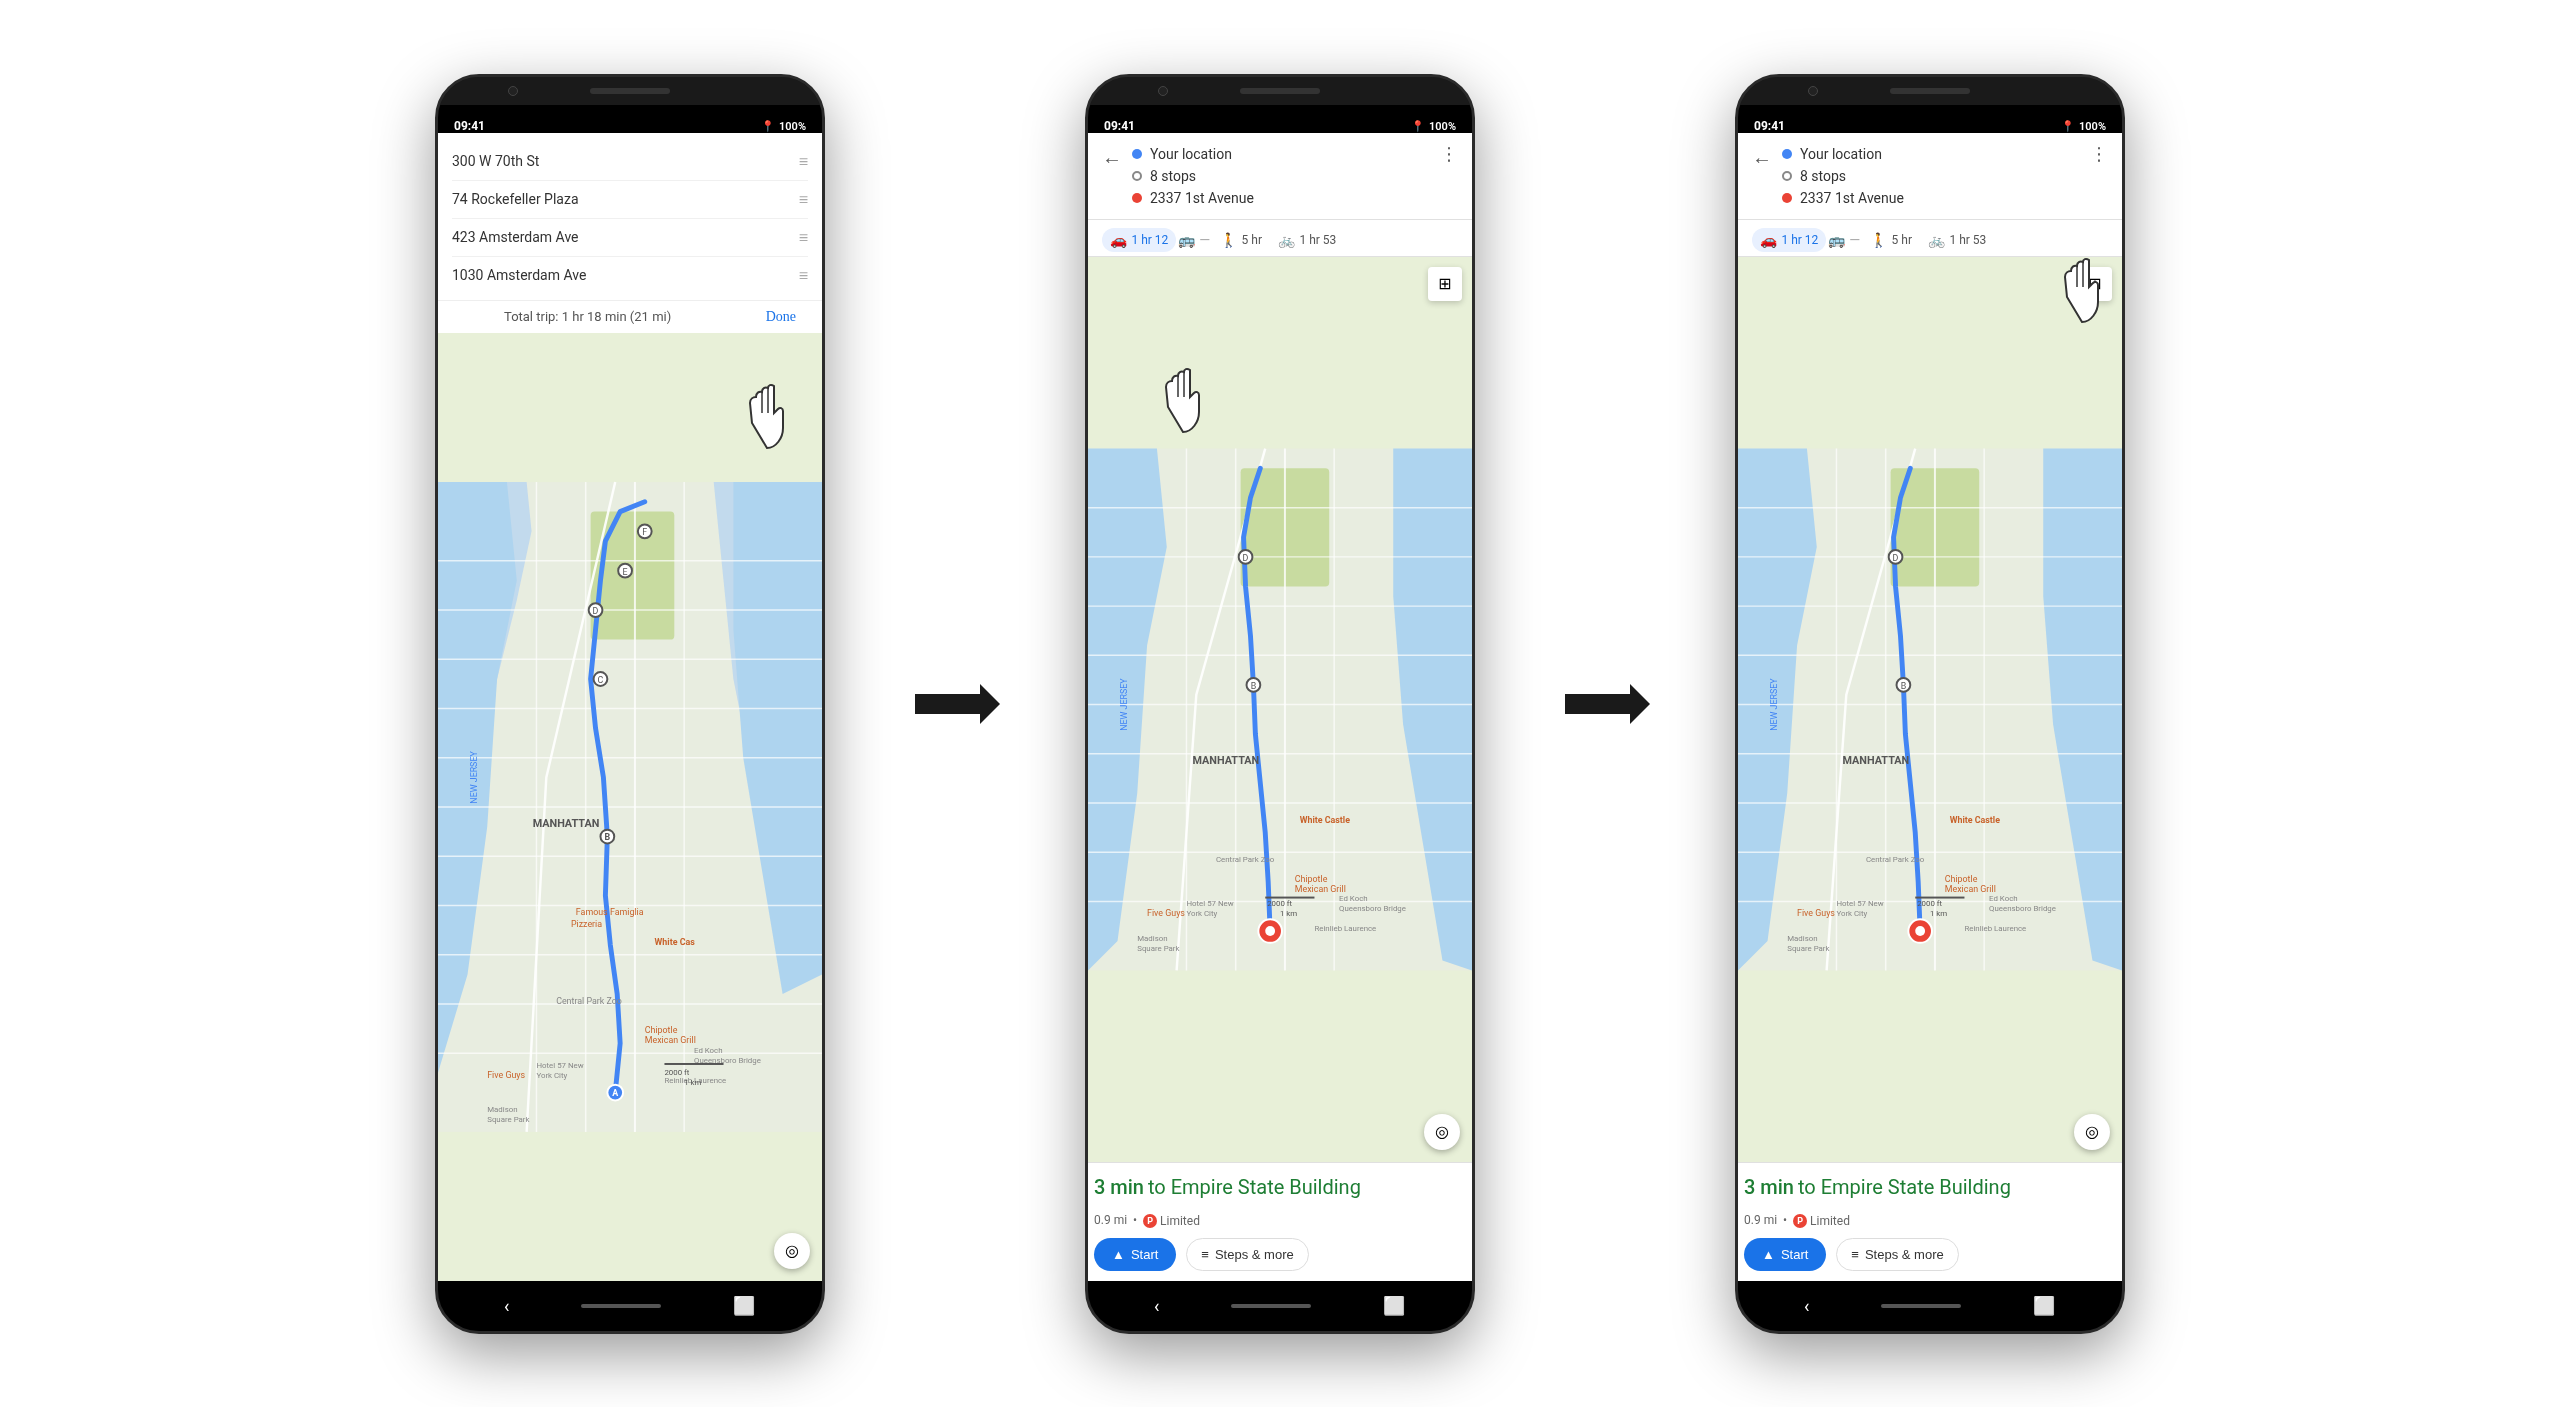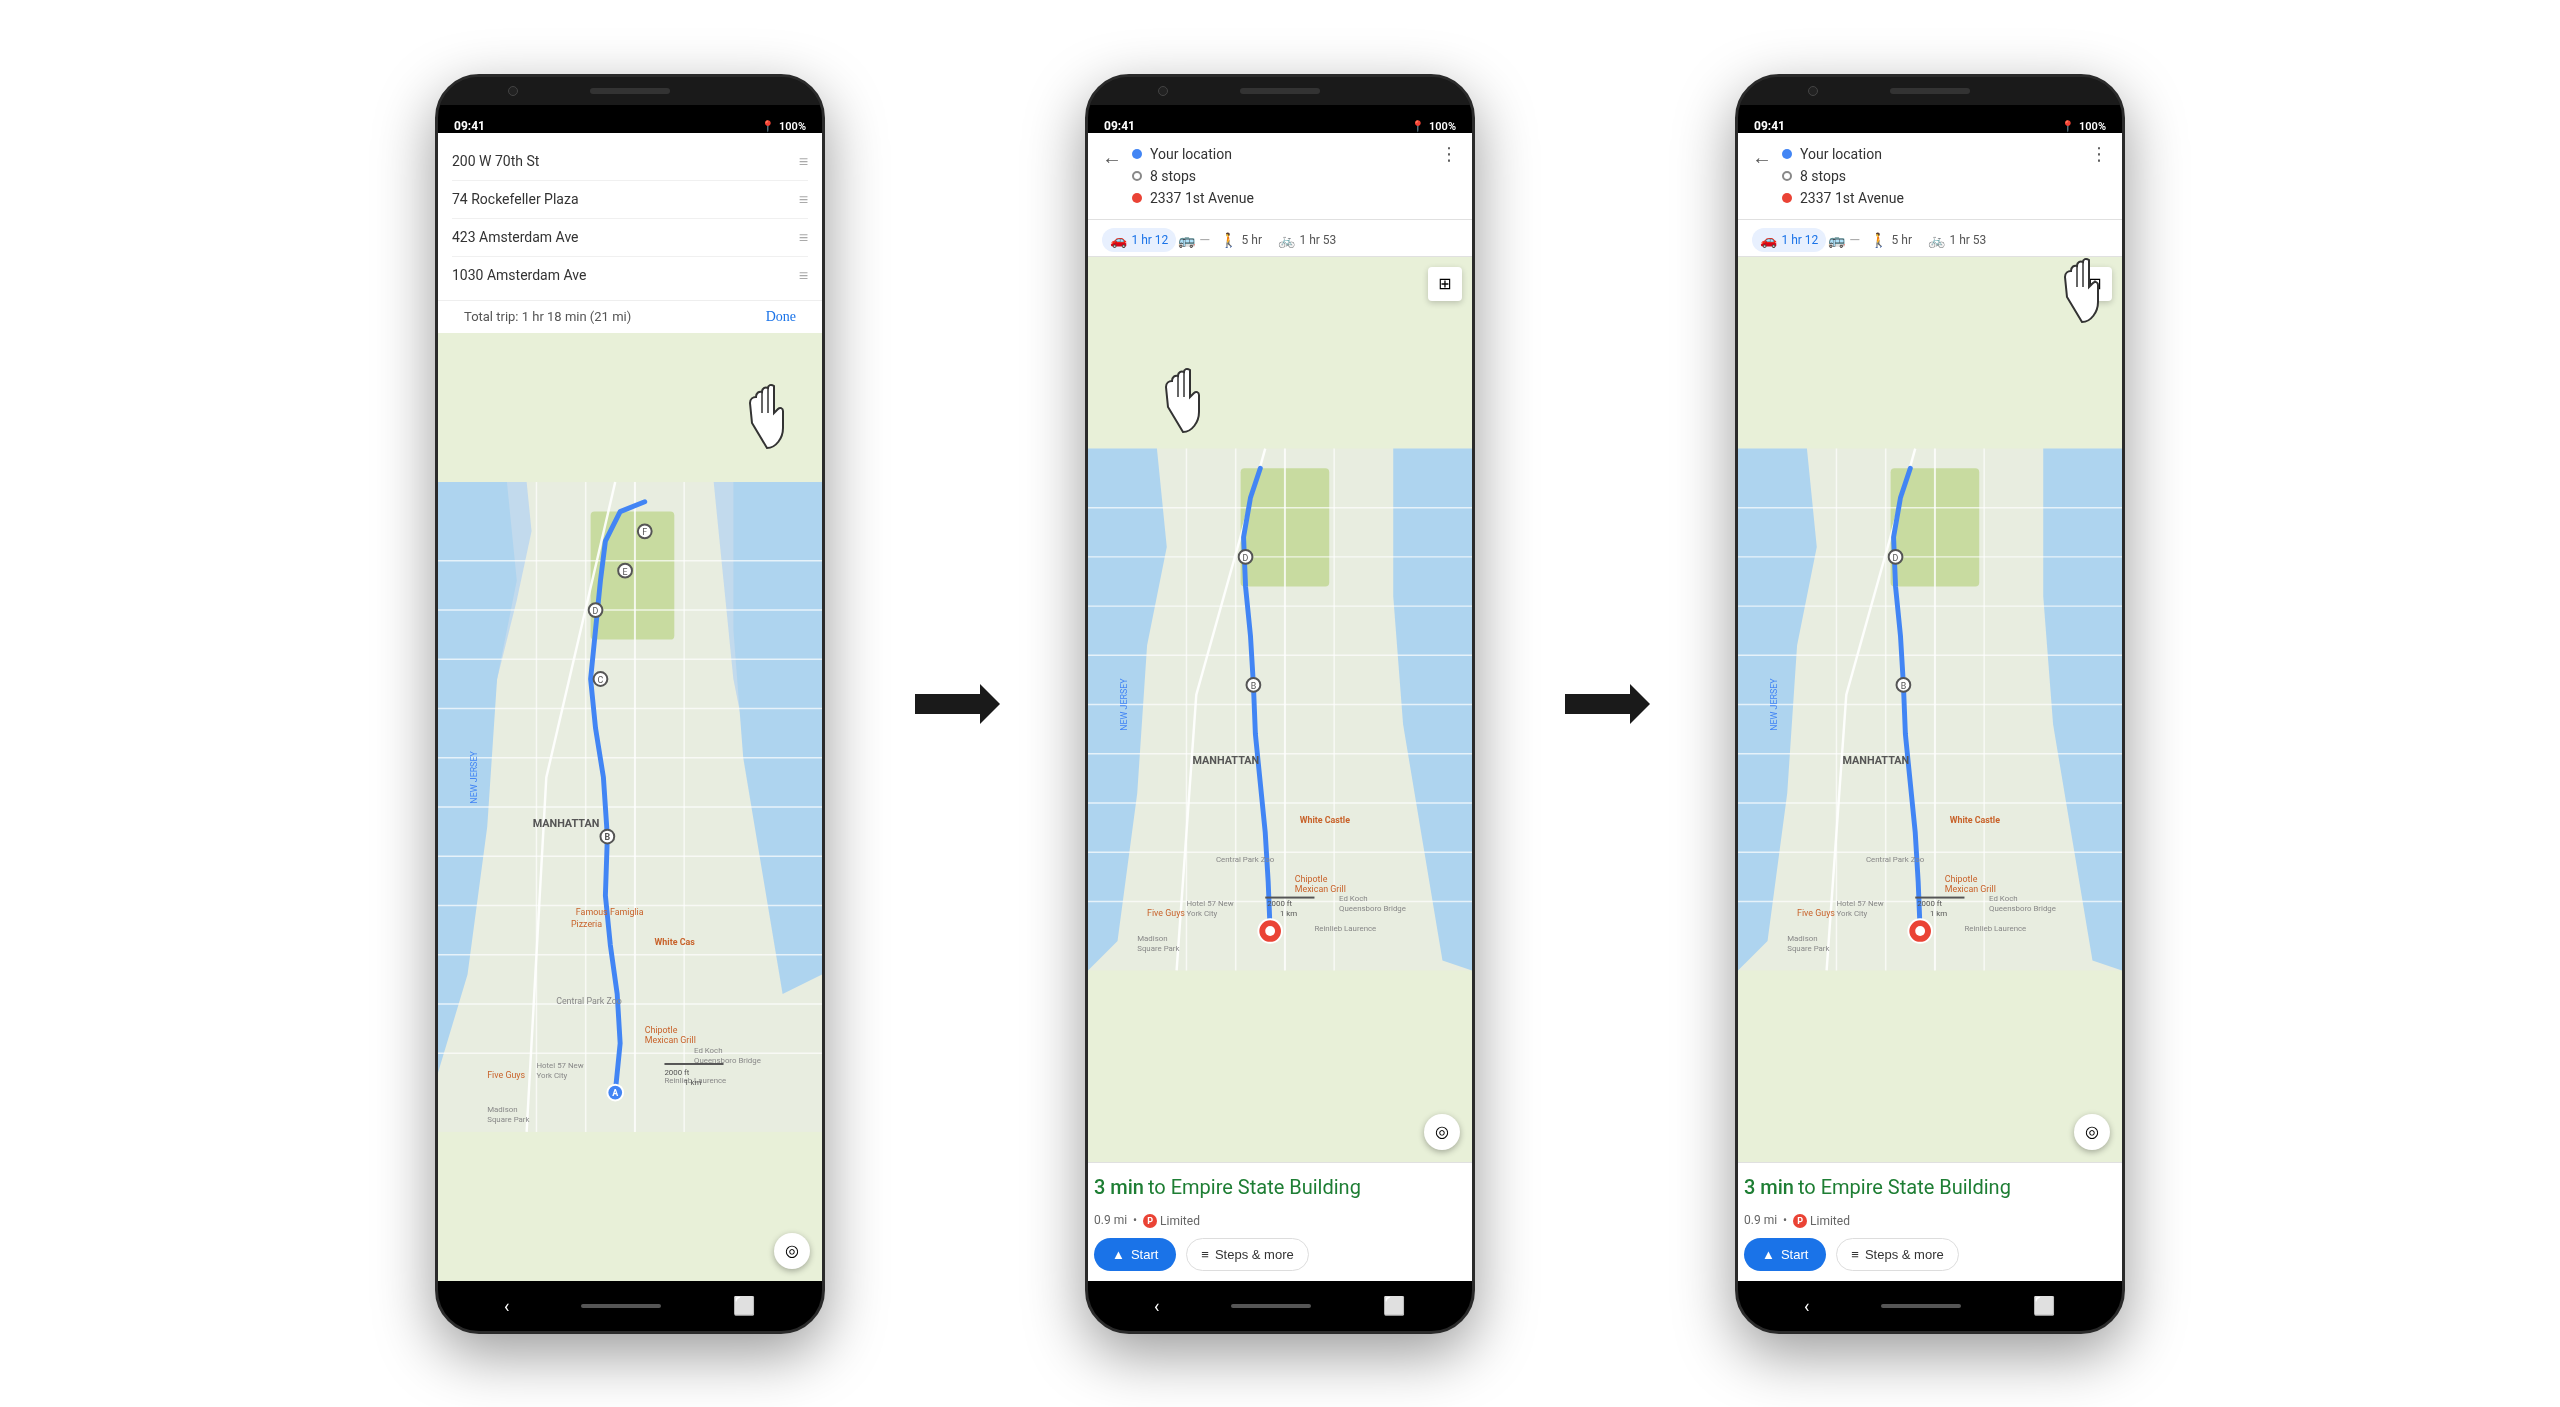--- a/index.html
+++ b/index.html
@@ -106,20 +106,21 @@
       color: #aaa;
       font-size: 16px;
     }
 
     .total-trip-bar {
       display: flex;
       align-items: center;
       justify-content: space-between;
       padding: 8px 26px;
       background: #fff;
+      margin-left: 40px;
     }
 
     .total-trip-text {
       font-size: 13px;
       color: #555;
     }
 
     .done-btn {
       color: #1a73e8;
       font-size: 14px;
@@ -367,21 +368,21 @@
   <div class="status-bar">
     <span class="status-time">09:41</span>
     <div class="status-right">
       <span>📍</span>
       <span>100%</span>
     </div>
   </div>
   <div class="phone-content">
     <div class="stops-panel">
       <div class="stop-row">
-        <span class="stop-text">200 W 70th St</span>
+        <span class="stop-text">300 W 70th St</span>
         <span class="stop-handle">≡</span>
       </div>
       <div class="stop-row">
         <span class="stop-text">74 Rockefeller Plaza</span>
         <span class="stop-handle">≡</span>
       </div>
       <div class="stop-row">
         <span class="stop-text">423 Amsterdam Ave</span>
         <span class="stop-handle">≡</span>
       </div>

